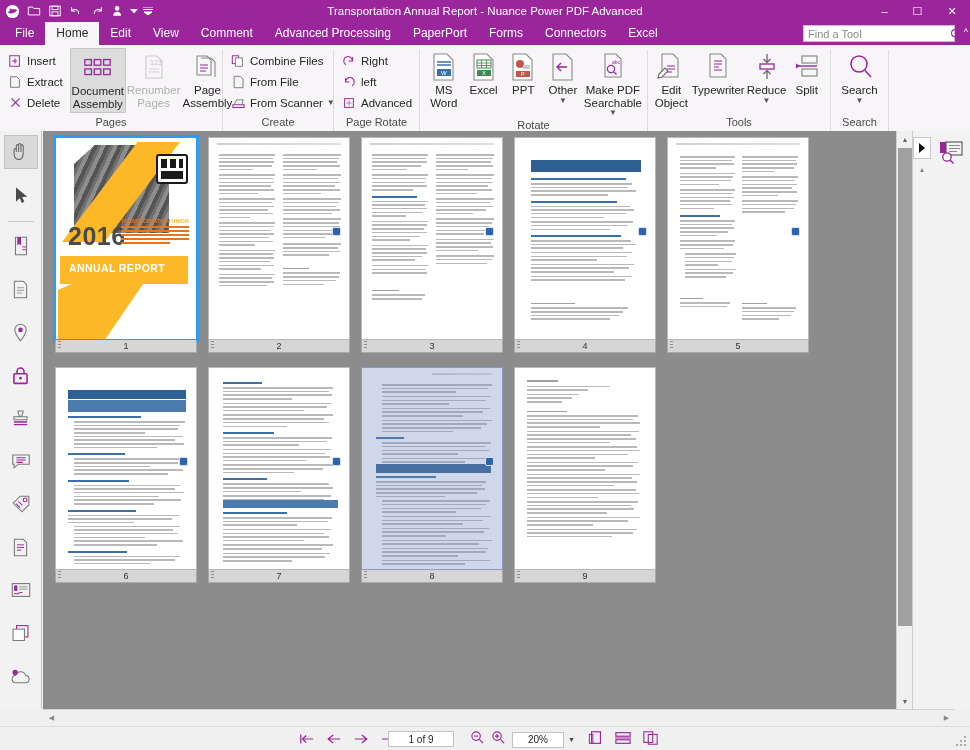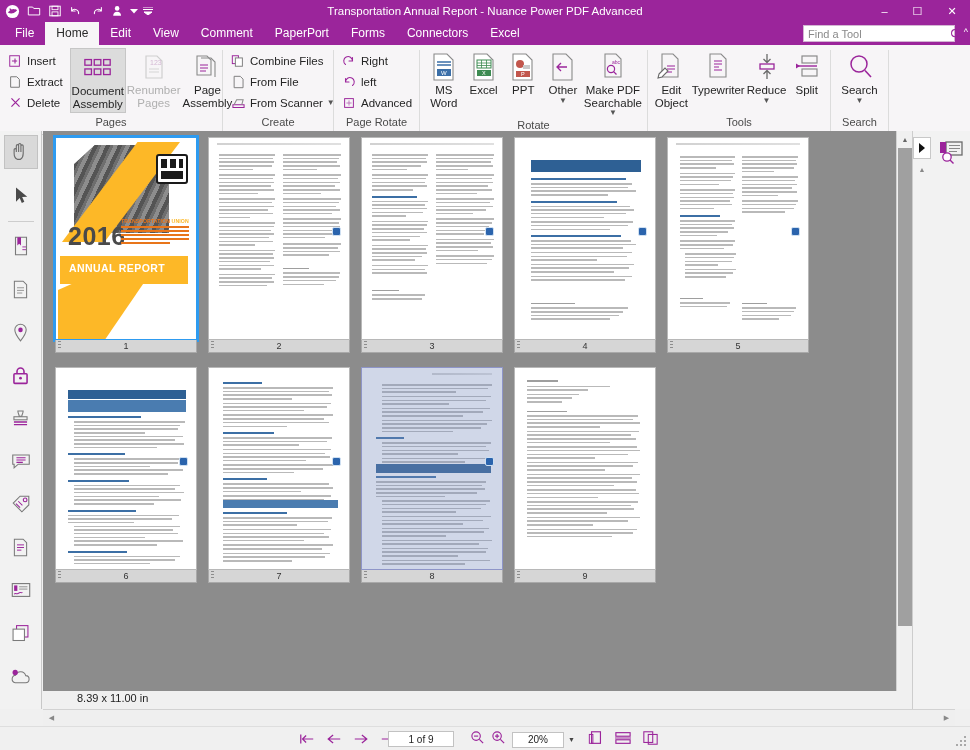--- a/index.html
+++ b/index.html
@@ -289,20 +289,21 @@
     </div>
   </div>
 
   <div class="menubar">
     <div class="menus">
       <div class="menu-item">File</div>
       <div class="menu-item active">Home</div>
       <div class="menu-item">Edit</div>
       <div class="menu-item">View</div>
       <div class="menu-item">Comment</div>
+      <div class="menu-item">Advanced Processing</div>
       <div class="menu-item">PaperPort</div>
       <div class="menu-item">Forms</div>
       <div class="menu-item">Connectors</div>
       <div class="menu-item">Excel</div>
     </div>
     <div class="findtool">
       <input placeholder="Find a Tool" style="">
       <span class="find-mag">
         <svg width="12" height="12" viewBox="0 0 14 14">
             <circle cx="6" cy="6" r="4.2" fill="none" stroke="#9b259b" stroke-width="1.2"></circle>
@@ -1218,23 +1219,20 @@
       <svg width="26" height="24" viewBox="0 0 26 24">
           <rect x="8" y="2" width="16" height="13" fill="none" stroke="#6a6a6a" stroke-width="1.3"></rect>
           <rect x="2" y="2" width="6" height="11" fill="#9b259b"></rect>
           <path d="M11 5.5h11M11 8.5h11M11 11.5h8" stroke="#8a8a8a" stroke-width="1"></path>
           <circle cx="9" cy="17" r="4.2" fill="#fff" stroke="#9b259b" stroke-width="1.3"></circle>
           <path d="M12 20 15.5 23.5" stroke="#9b259b" stroke-width="1.4"></path>
         </svg>
     </div>
   </div>
 
-  <div class="dimbar" style="bottom:41px; width:869px;">
-    <span class="dimtext">8.39 x 11.00 in</span>
-  </div>
   <div class="hscroll" style="left:43px; bottom:24px; width:912px;">
     <div class="lf">◀</div>
     <div class="rt">▶</div>
   </div>
 
   <div class="statusbar">
     <div class="nav">
       <div class="navbtn">
         <svg width="16" height="12" viewBox="0 0 18 12">
             <path d="M2 1v10" stroke="#9b259b" stroke-width="1.4"></path>

